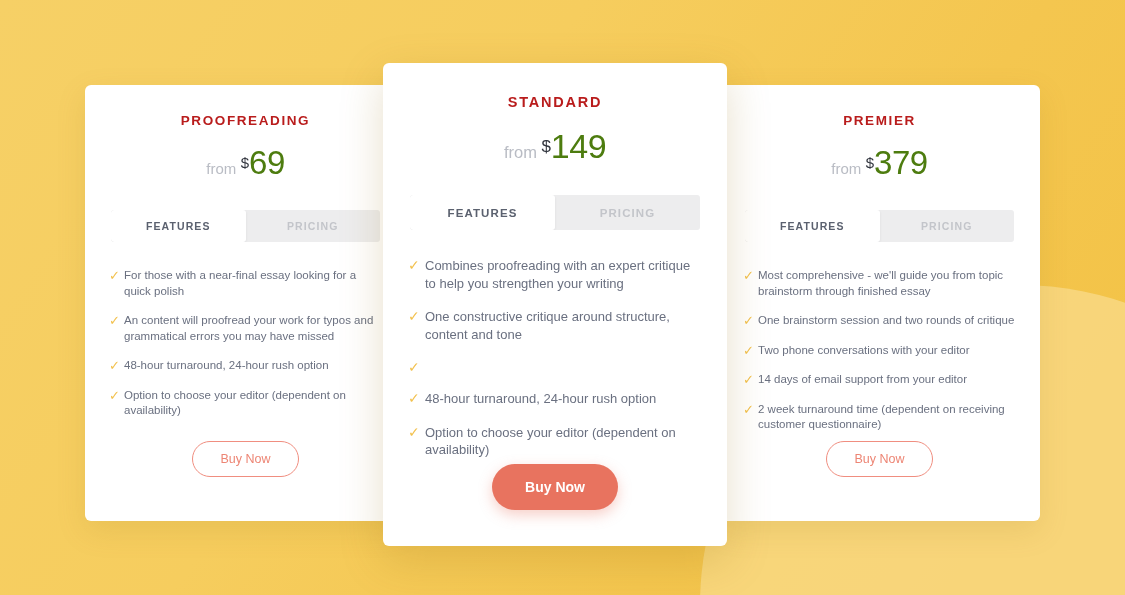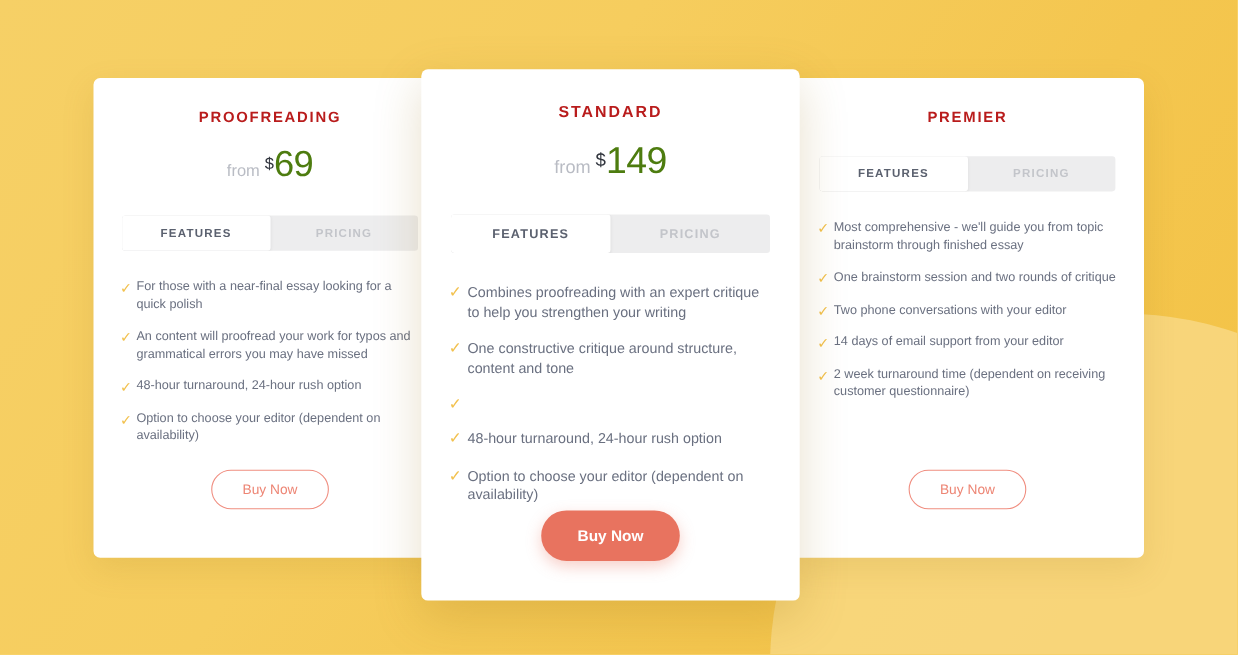--- a/index.html
+++ b/index.html
@@ -40,21 +40,21 @@
     inset:0;
   }
 
   .card {
     position:absolute;
     background:#ffffff;
     border-radius:6px;
   }
 
   .card.side {
-    top:71px;
+    top:85px;
     width:321px;
     height:436px;
     box-shadow:0 10px 30px rgba(150,110,20,.13);
   }
   #card-proofreading { left:85px; }
   #card-premier      { left:719px; }
 
   .card.featured {
     top:63px;
     left:383px;
@@ -289,20 +289,24 @@
         <span>Option to choose your editor (dependent on availability)</span>
       </li>
     </ul>
     <div class="buy-wrap">
       <button class="buy-btn filled">Buy Now</button>
     </div>
   </div>
 
   <div class="card side" id="card-premier">
     <div class="plan-title">PREMIER</div>
+    <div class="price-row">
+      <span class="price-from">from</span>
+      <span class="price-currency">$</span><span class="price-amount">379</span>
+    </div>
     <div class="tabs">
       <div class="tab active">FEATURES</div>
       <div class="tab">PRICING</div>
     </div>
     <ul class="features">
       <li class="feature">
         <span class="check-icon">✓</span>
         <span>Most comprehensive - we'll guide you from topic brainstorm through finished essay</span>
       </li>
       <li class="feature">

